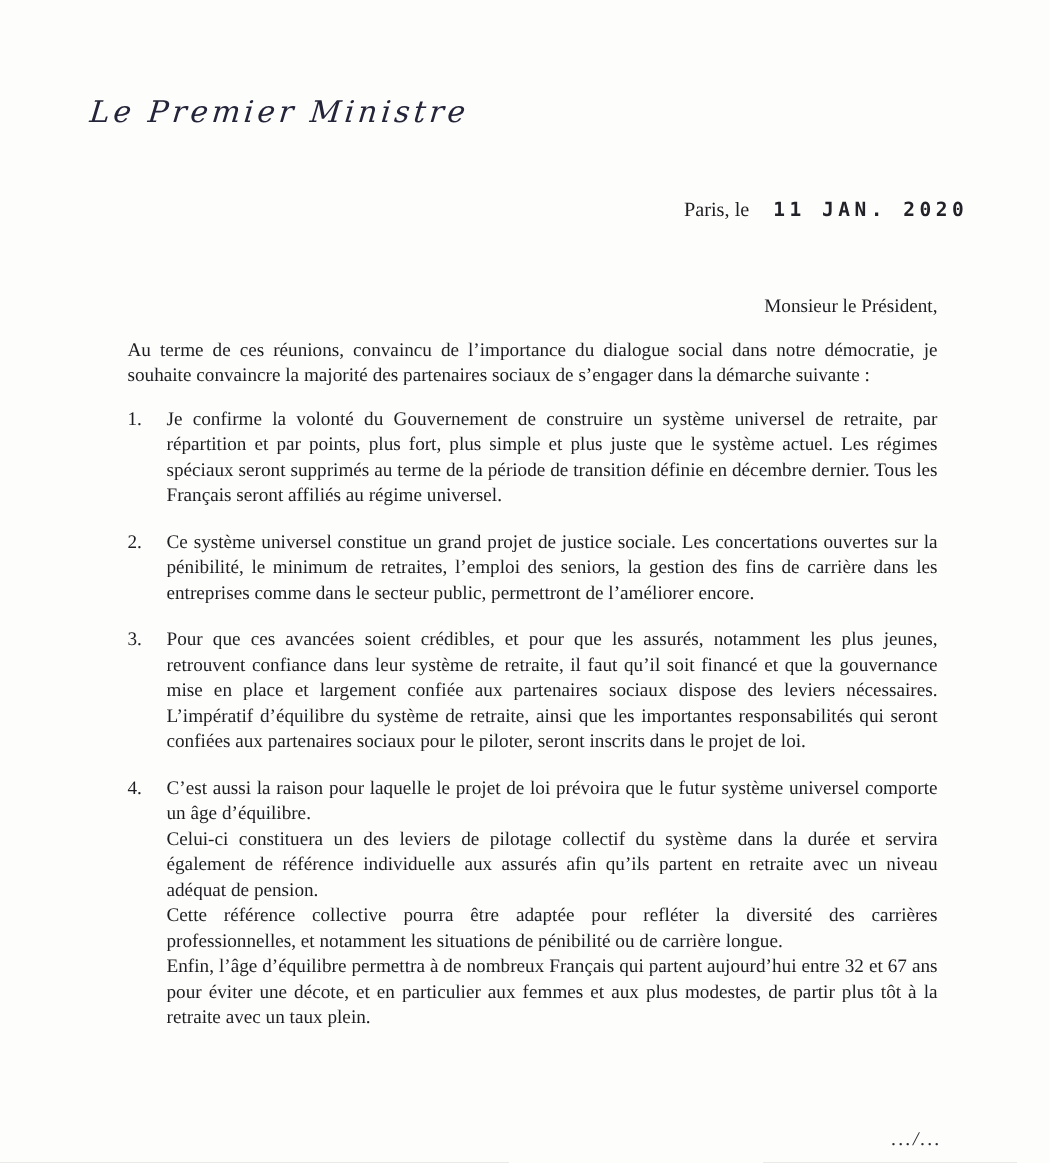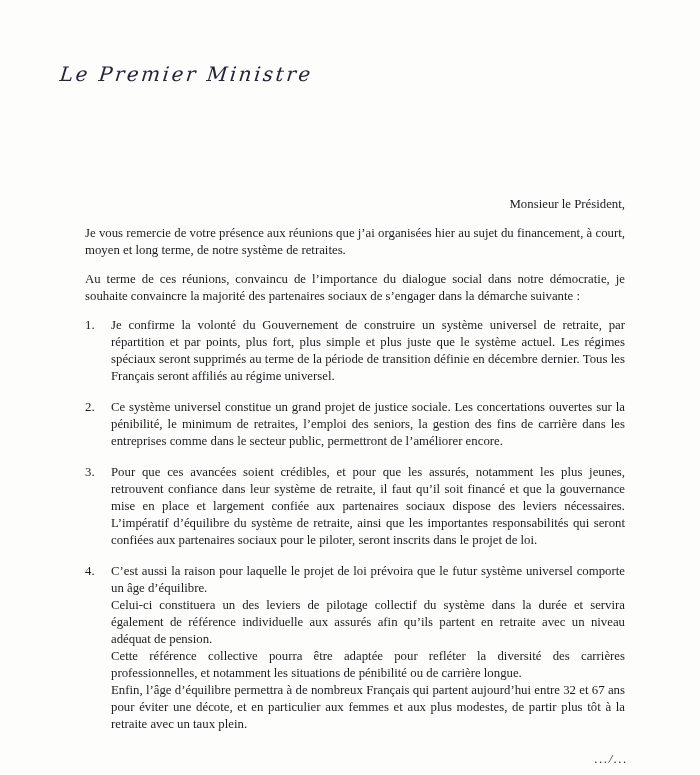--- a/index.html
+++ b/index.html
@@ -80,26 +80,29 @@
     color: #2a2a30;
   }
 </style>
 </head>
 <body>
 
 <div class="page">
 
   <div class="letterhead">Le Premier Ministre</div>
 
+  <div class="dateline">
+    <span class="place">Paris, le</span>
+    <span class="date-stamp">11 JAN. 2020</span>
+  </div>
 
   <div class="content">
 
     <p class="salutation">Monsieur le Président,</p>
 
-    <p class="par">Je vous remercie de votre présence aux réunions que j’ai organisées hier au sujet du financement, à court, moyen et long terme, de notre système de retraites.</p>
 
     <p class="par">Au terme de ces réunions, convaincu de l’importance du dialogue social dans notre démocratie, je souhaite convaincre la majorité des partenaires sociaux de s’engager dans la démarche suivante :</p>
 
     <div class="list">
 
       <div class="list-item">
         <span class="item-number">1.</span>
         <div class="item-body">
           <p>Je confirme la volonté du Gouvernement de construire un système universel de retraite, par répartition et par points, plus fort, plus simple et plus juste que le système actuel. Les régimes spéciaux seront supprimés au terme de la période de transition définie en décembre dernier. Tous les Français seront affiliés au régime universel.</p>
         </div>

